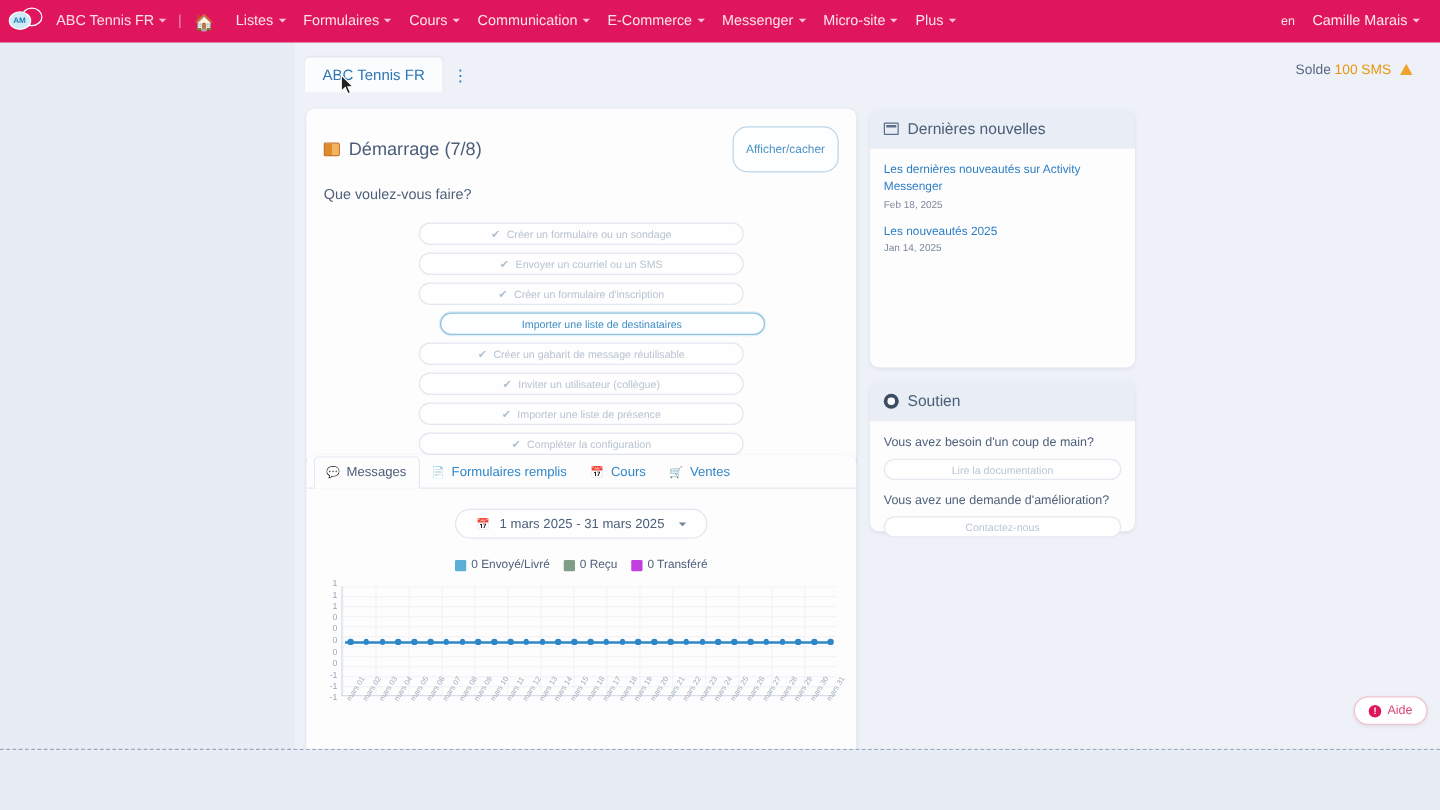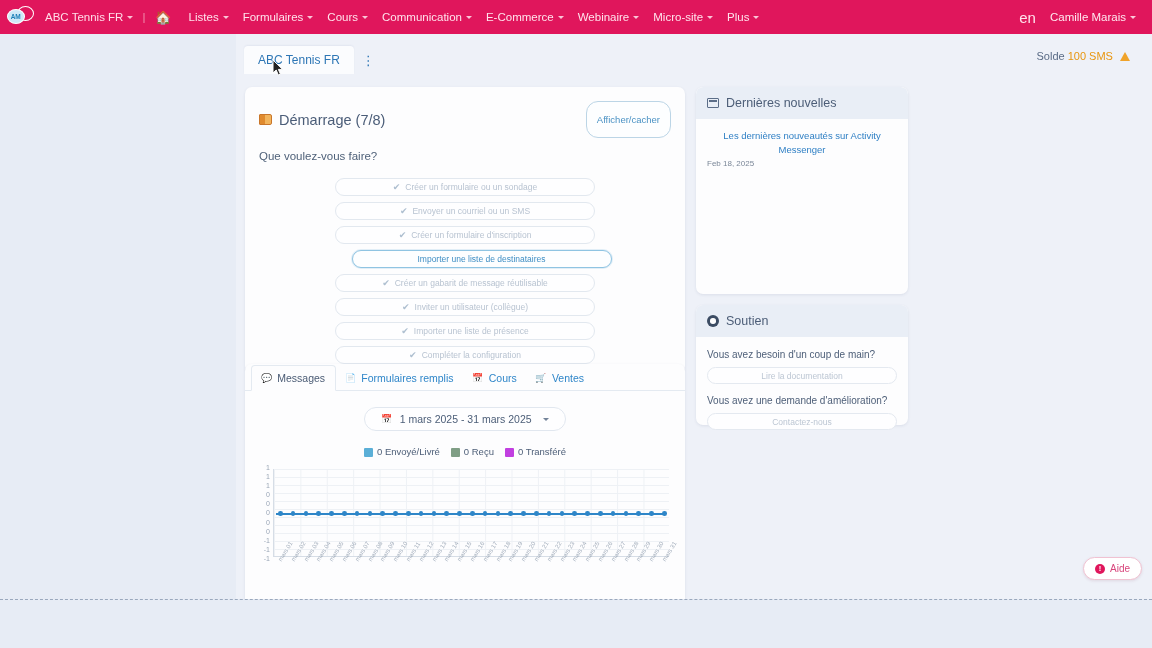--- a/index.html
+++ b/index.html
@@ -47,21 +47,21 @@
     color: #ffe3ec; font-size: 11.5px; padding: 4px 7px;
     white-space: nowrap; cursor: default;
   }
   .caret {
     display: inline-block; margin-left: 4px;
     border-left: 3px solid transparent; border-right: 3px solid transparent;
     border-top: 3.5px solid currentColor; vertical-align: middle;
     opacity: .85;
   }
   .nav-right { margin-left: auto; display: flex; align-items: center; }
-  .nav-lang { color: #ffe3ec; font-size: 15px; padding: 4px 8px; margin-left: 26px; }
+  .nav-lang { color: #ffe3ec; font-size: 10px; padding: 4px 8px; margin-left: 26px; }
   .nav-user { color: #ffe9f0; font-size: 11.5px; padding: 4px 6px; white-space: nowrap; }
 
   
   .viewport {
     position: absolute; top: 34px; left: 0;
     width: 1152px; height: 566px;
     background: #e7ecf5;
     border-bottom: 1px dashed #9aa8bd;
     overflow: hidden;
   }
@@ -209,21 +209,21 @@
   #card-support.tall { height: 120px; }
   .card-head {
     background: #e9eef6; padding: 9px 11px; font-size: 12.5px; color: #4c5d77;
     display: flex; align-items: center; gap: 7px;
     border-radius: 7px 7px 0 0;
   }
   .news-body { padding: 10px 11px 10px 11px; }
   .news-item { margin-bottom: 11px; }
   .news-item:last-child { margin-bottom: 0; }
   .news-link {
-    font-size: 9.5px; color: #2e7fc4; line-height: 1.45; display: block; text-align: center;
+    font-size: 9.5px; color: #2e7fc4; line-height: 1.45; display: block;
   }
   .news-date { font-size: 8px; color: #7b8798; margin-top: 2px; }
   .support-body { padding: 12px 11px 13px 11px; }
   .support-q { font-size: 10px; color: #4f6079; margin-bottom: 7px; }
   .support-btn {
     display: block; width: 100%; height: 17px; border-radius: 9px;
     border: 1px solid #e4e9f0; background: #fefeff;
     font-size: 8.5px; color: #bcc6d3;
     display: flex; align-items: center; justify-content: center;
     margin-bottom: 11px;
@@ -276,21 +276,21 @@
   <div class="nav-org">
     <span>ABC Tennis FR</span><i class="caret"></i>
   </div>
   <span class="nav-sep">|</span>
   <div class="nav-home">🏠</div>
   <div class="nav-item"><span>Listes</span><i class="caret"></i></div>
   <div class="nav-item"><span>Formulaires</span><i class="caret"></i></div>
   <div class="nav-item"><span>Cours</span><i class="caret"></i></div>
   <div class="nav-item"><span>Communication</span><i class="caret"></i></div>
   <div class="nav-item"><span>E-Commerce</span><i class="caret"></i></div>
-  <div class="nav-item"><span>Webinaire</span><i class="caret"></i></div>
+  <div class="nav-item"><span>Messenger</span><i class="caret"></i></div>
   <div class="nav-item"><span>Micro-site</span><i class="caret"></i></div>
   <div class="nav-item"><span>Plus</span><i class="caret"></i></div>
   <div class="nav-right">
     <div class="nav-lang">en</div>
     <div class="nav-user"><span>Camille Marais</span><i class="caret"></i></div>
   </div>
 </div>
 
 <div class="viewport">
   <div class="page">
@@ -486,20 +486,24 @@
     <div class="card" id="card-news">
       <div class="card-head">
         <span class="news-ic"></span>
         <span>Dernières nouvelles</span>
       </div>
       <div class="news-body">
         <div class="news-item">
           <a class="news-link">Les dernières nouveautés sur Activity Messenger</a>
           <div class="news-date">Feb 18, 2025</div>
         </div>
+        <div class="news-item">
+          <a class="news-link">Les nouveautés 2025</a>
+          <div class="news-date">Jan 14, 2025</div>
+        </div>
       </div>
     </div>
 
     <div class="card tall" id="card-support">
       <div class="card-head">
         <span class="life-ic"></span>
         <span>Soutien</span>
       </div>
       <div class="support-body">
         <div class="support-q">Vous avez besoin d'un coup de main?</div>

